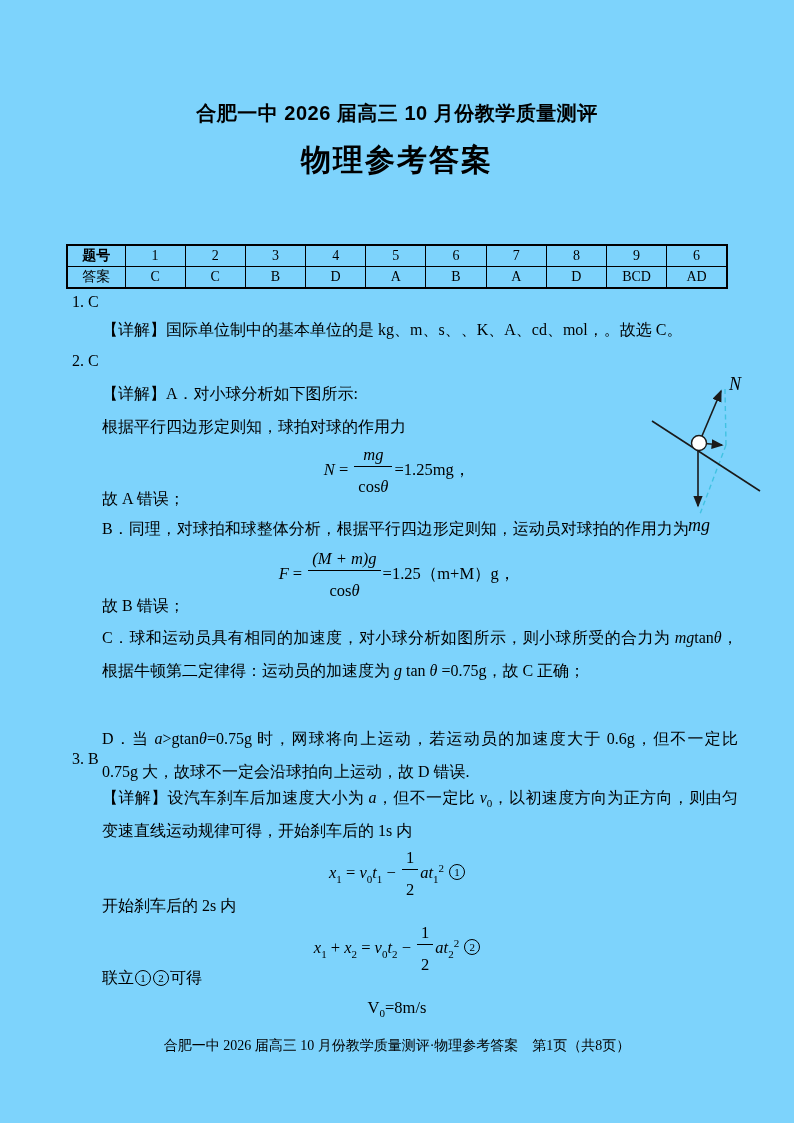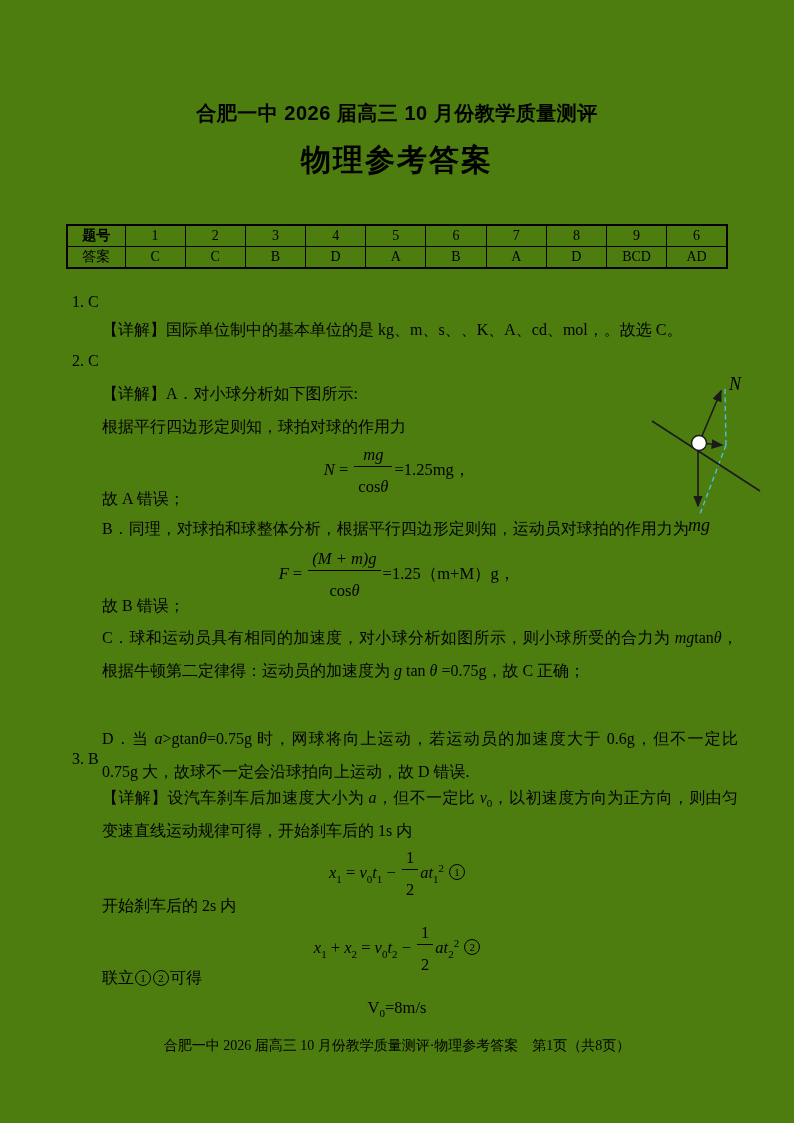--- a/index.html
+++ b/index.html
@@ -1,33 +1,33 @@
 <!DOCTYPE html>
 <html><head>
 <meta charset="utf-8">
 <style>
   html,body{margin:0;padding:0;background:#888;}
   .page{
     position:relative; width:794px; height:1123px; margin:0 auto;
-    background:#4d7c0f; color:#000;
+    background:#7dd3fc; color:#000;
     font-family:"Liberation Serif","DejaVu Serif",serif;
     font-size:16px; overflow:hidden;
   }
   .abs{position:absolute;}
   .doc-title{
     top:100px; left:0; width:100%; text-align:center;
     font-family:"Liberation Sans","DejaVu Sans",sans-serif;
     font-weight:bold; font-size:20px; letter-spacing:0.5px;
   }
   .doc-subtitle{
     top:140px; left:0; width:100%; text-align:center;
     font-weight:900; font-size:30px; letter-spacing:2px;
   }
   table.ans{
-    position:absolute; left:66px; top:224px; width:662px;
+    position:absolute; left:66px; top:244px; width:662px;
     border-collapse:collapse; table-layout:fixed;
     border:2px solid #000;
   }
   table.ans td{
     border:1px solid #000; height:20px; text-align:center;
     font-size:14px; padding:0;
   }
   table.ans td.hd{font-weight:bold;}
   table.ans col.c0{width:58px;}
   .qlabel{left:72px; font-size:16px;}

